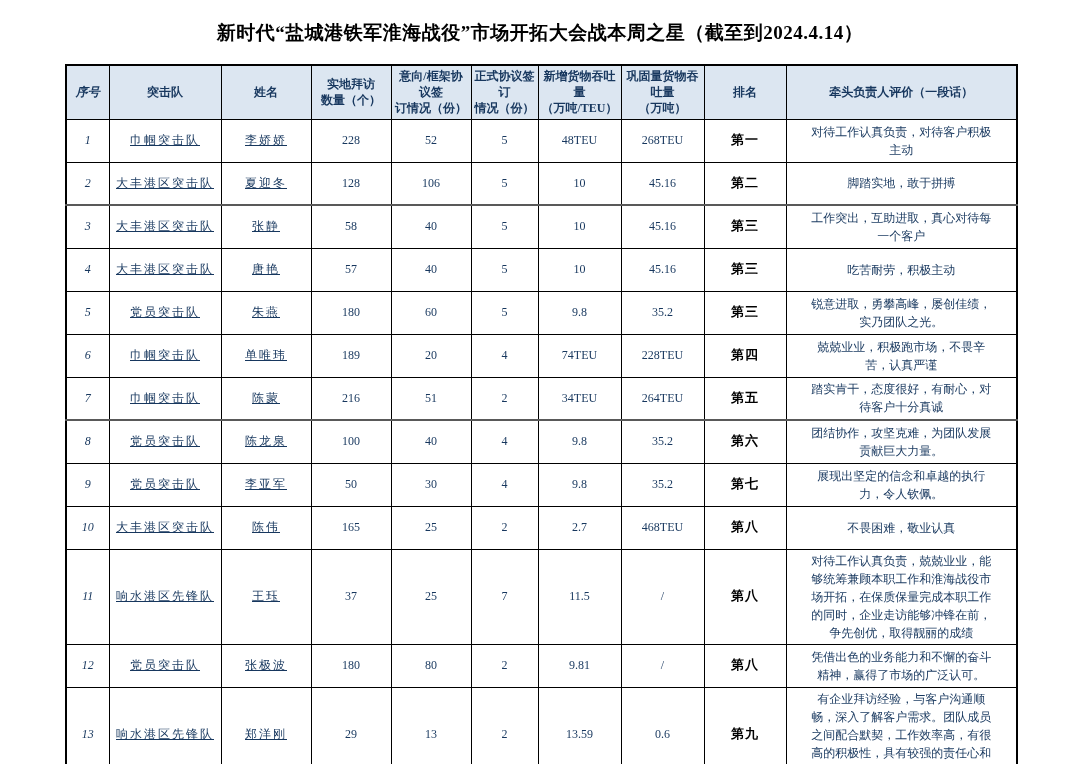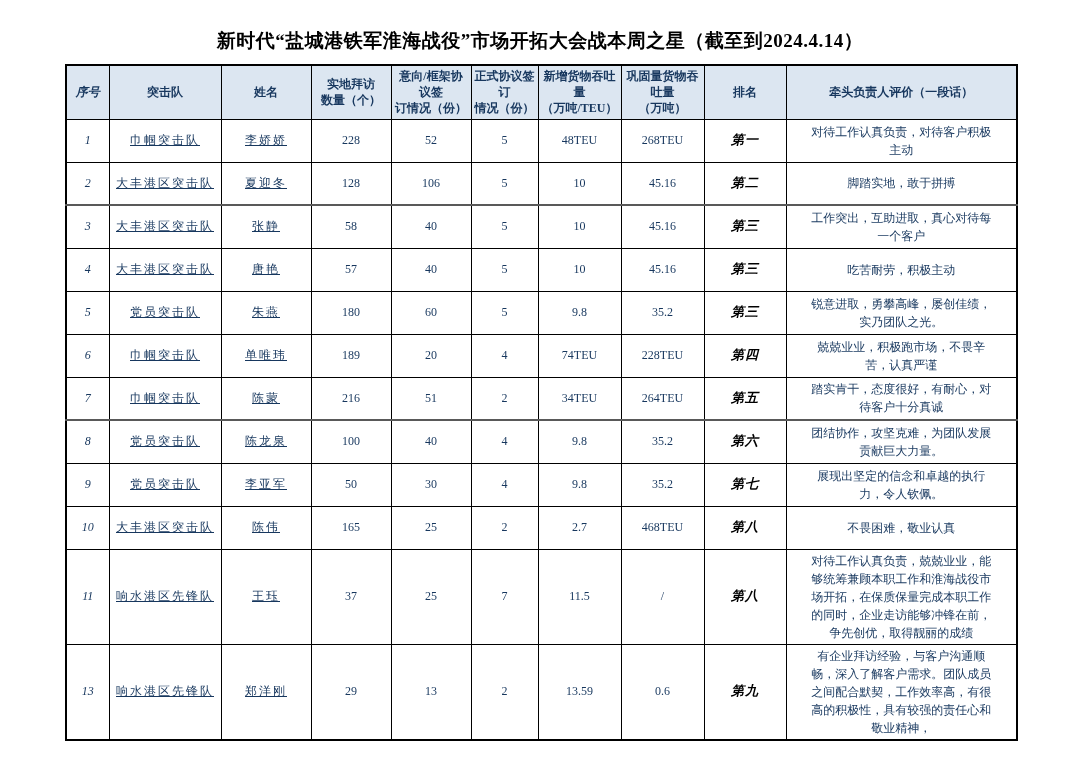--- a/index.html
+++ b/index.html
@@ -12,21 +12,21 @@
     font-family: "Liberation Serif", "DejaVu Serif", serif;
   }
   .page {
     position: relative;
     width: 1080px;
     height: 764px;
     background: #ffffff;
   }
   .title {
     position: absolute;
-    top: 28px;
+    top: 20px;
     left: 0;
     width: 100%;
     text-align: center;
     font-size: 19px;
     font-weight: bold;
     color: #000000;
     letter-spacing: 0.5px;
   }
   table.star-table {
     position: absolute;
@@ -63,21 +63,20 @@
     vertical-align: middle;
     padding: 2px 4px;
     line-height: 1.45;
   }
   td.c-team, td.c-name { letter-spacing: 2px; text-decoration: underline; }
   td.c-rank {
     color: #000000;
     font-weight: bold;
     font-size: 13px;
     letter-spacing: 1px;
-    font-style: italic;
   }
   td.c-comment {
     font-size: 12px;
     line-height: 1.5;
     padding: 2px 20px;
   }
   
   td.c-no, th.c-no { border-right: 2px solid #404040; font-style: italic; }
   tbody tr:nth-child(3) td, tbody tr:nth-child(8) td { border-top: 2px solid #595959; }
 </style>
@@ -245,20 +244,32 @@
           <td class="c-team">响水港区先锋队</td>
           <td class="c-name">王珏</td>
           <td class="c-visits">37</td>
           <td class="c-intent">25</td>
           <td class="c-formal">7</td>
           <td class="c-new_throughput">11.5</td>
           <td class="c-consolidated">/</td>
           <td class="c-rank">第八</td>
           <td class="c-comment">对待工作认真负责，兢兢业业，能够统筹兼顾本职工作和淮海战役市场开拓，在保质保量完成本职工作的同时，企业走访能够冲锋在前，争先创优，取得靓丽的成绩</td>
         </tr>
+        <tr>
+          <td class="c-no">12</td>
+          <td class="c-team">党员突击队</td>
+          <td class="c-name">张极波</td>
+          <td class="c-visits">180</td>
+          <td class="c-intent">80</td>
+          <td class="c-formal">2</td>
+          <td class="c-new_throughput">9.81</td>
+          <td class="c-consolidated">/</td>
+          <td class="c-rank">第八</td>
+          <td class="c-comment">凭借出色的业务能力和不懈的奋斗精神，赢得了市场的广泛认可。</td>
+        </tr>
         <tr class="tall">
           <td class="c-no">13</td>
           <td class="c-team">响水港区先锋队</td>
           <td class="c-name">郑洋刚</td>
           <td class="c-visits">29</td>
           <td class="c-intent">13</td>
           <td class="c-formal">2</td>
           <td class="c-new_throughput">13.59</td>
           <td class="c-consolidated">0.6</td>
           <td class="c-rank">第九</td>

